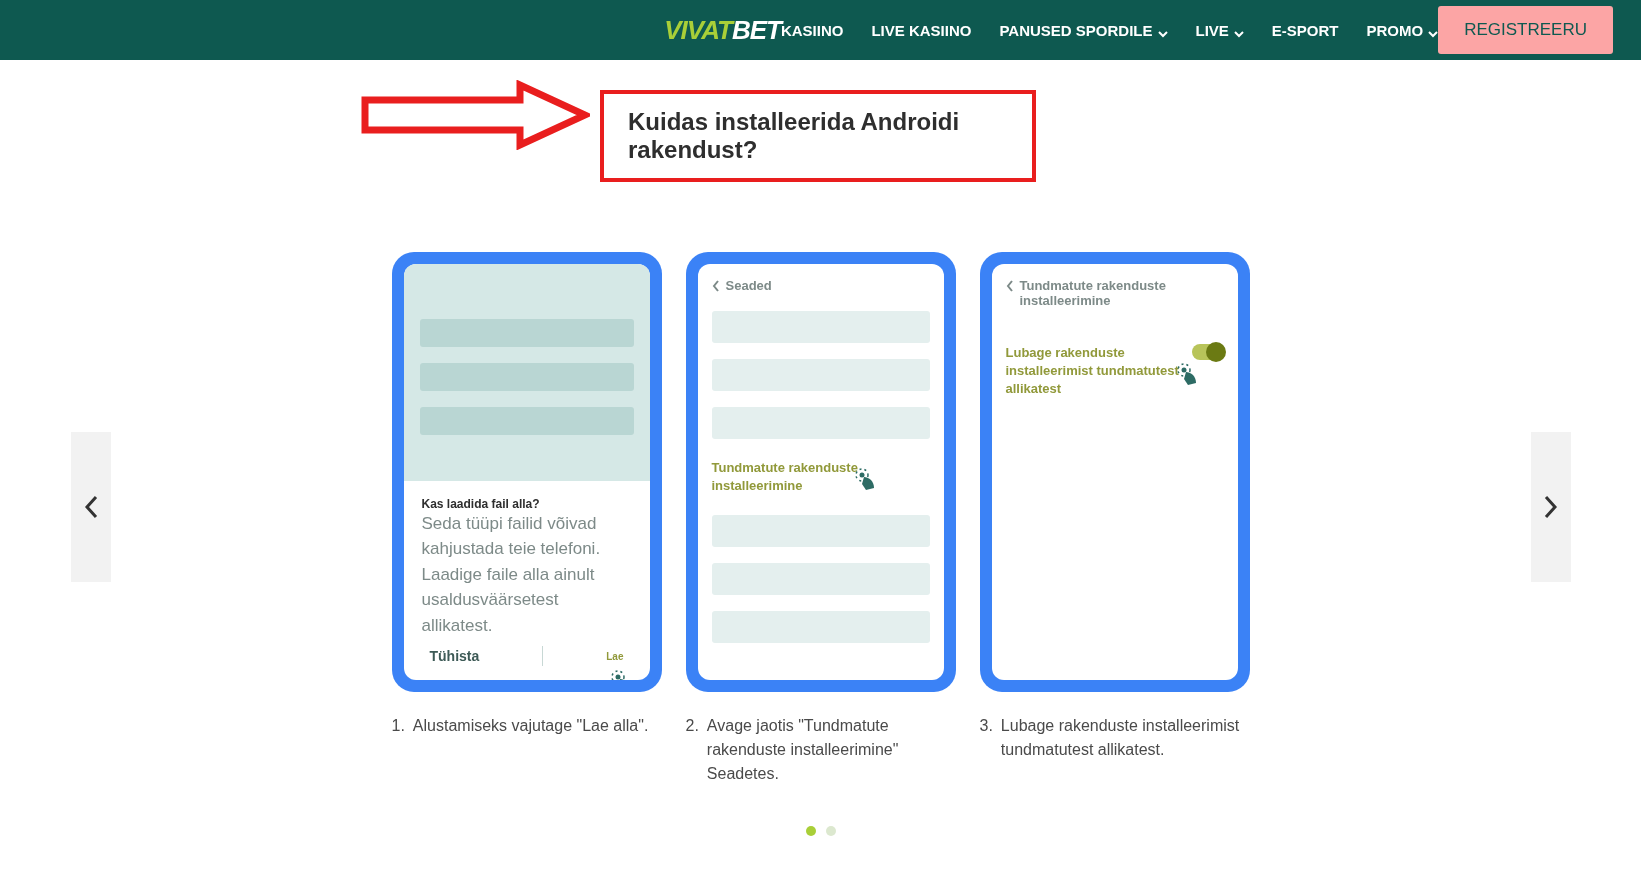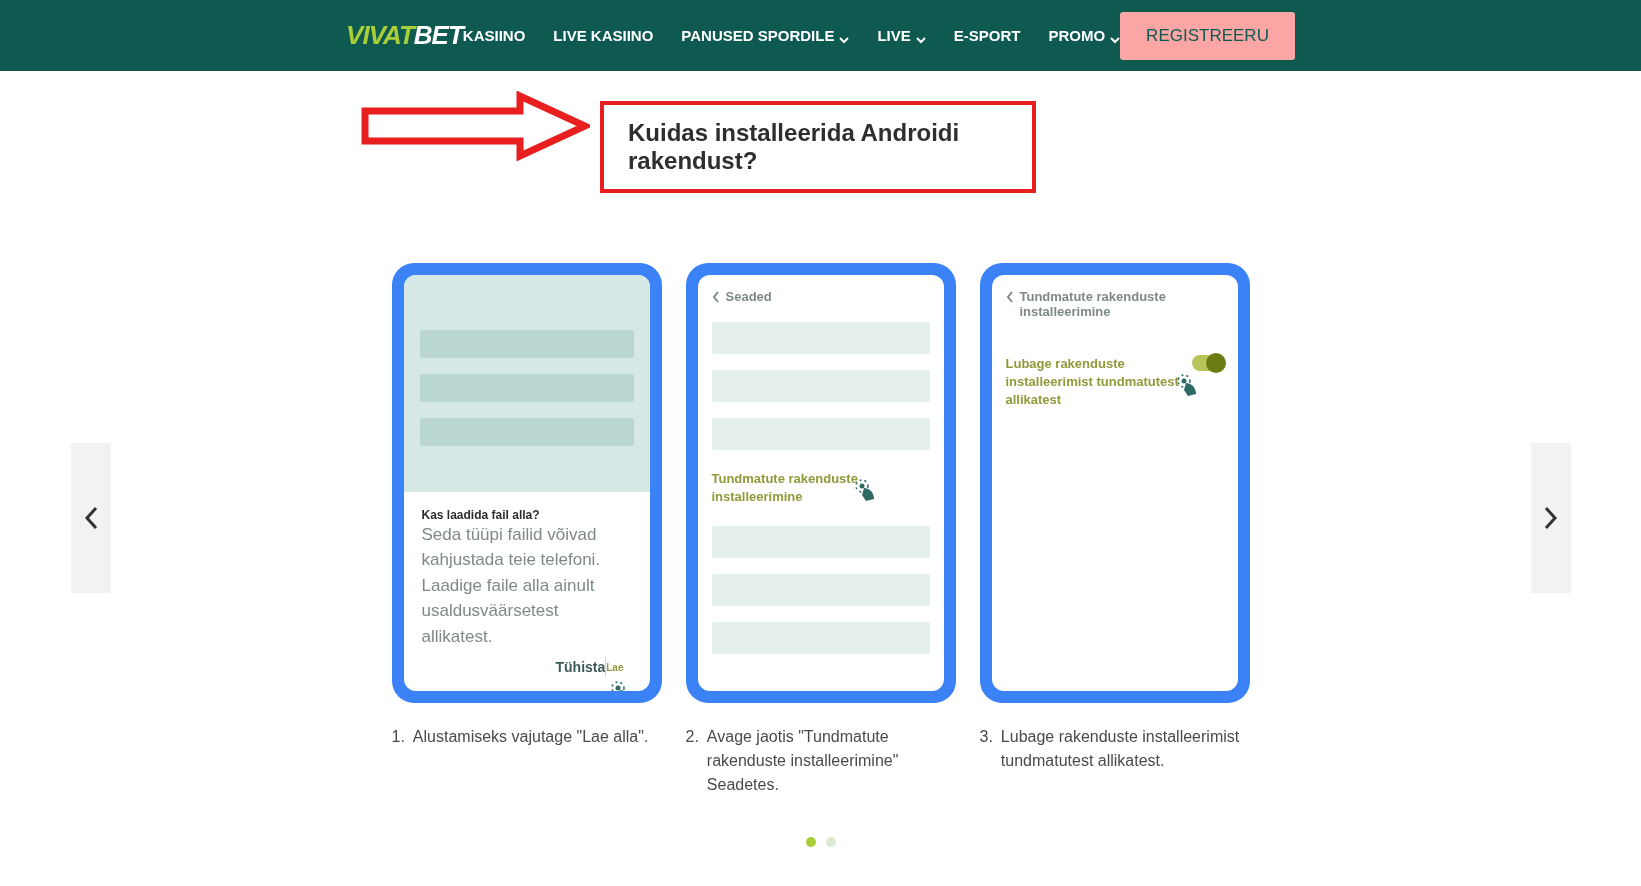--- a/index.html
+++ b/index.html
@@ -1,17 +1,17 @@
 <!DOCTYPE html>
 <html><head>
 <meta charset="utf-8">
 <style>
 *{margin:0;padding:0;box-sizing:border-box;font-family:Arial,Helvetica,sans-serif}
 body{background:#fff}
-.header{background:#0e5950;height:71px;display:flex;align-items:center;padding:0 4px;justify-content:center}
+.header{background:#0e5950;height:60px;display:flex;align-items:center;padding:0 28px;justify-content:flex-end}
 .logo{font-size:26px;font-weight:900;font-style:italic;letter-spacing:-1px}
 .logo-vivat{color:#a9cf38}
 .logo-bet{color:#fff}
 .nav{display:flex;gap:28px;}
 .nav-item{color:#fff;font-size:15px;font-weight:700;display:flex;align-items:center;gap:5px;cursor:pointer}
 .chevron{width:10px;height:10px;display:inline-block}
 .chevron svg{width:100%;height:100%}
 .register-btn{background:#fca5a5;color:#0e5950;border:none;padding:14px 26px;font-size:17px;font-weight:400;border-radius:3px;cursor:pointer}
 .main{padding-top:30px;position:relative}
 .arrow-annotation{position:absolute;left:360px;top:20px;width:230px;height:70px}
@@ -20,21 +20,21 @@
 .carousel-wrap{position:relative;max-width:1500px;margin:70px auto 0;padding:0 60px}
 .cards{display:flex;gap:24px;justify-content:center}
 .card-col{width:270px}
 .phone{background:#3b82f6;border-radius:22px;padding:12px;height:440px;display:flex;flex-direction:column}
 .phone-screen{background:#fff;border-radius:12px;flex:1;padding:14px;display:flex;flex-direction:column;overflow:hidden}
 .phone1-top{background:#d5e8e6;border-radius:8px 8px 0 0;padding:20px 16px 10px;margin:-14px -14px 0 -14px;height:220px;display:flex;flex-direction:column;gap:16px;justify-content:center}
 .skel{background:#b9d6d3;height:28px;border-radius:3px}
 .phone1-dialog{padding:16px 4px 0}
 .dlg-title{font-size:12px;font-weight:700;color:#2e2e2e;margin-bottom:0}
 .dlg-body{font-size:17px;color:#7d8a88;line-height:1.5}
-.dlg-actions{display:flex;justify-content:flex-end;margin-top:auto;padding:8px 12px 0;align-items:center}
+.dlg-actions{display:flex;justify-content:space-between;margin-top:auto;padding:8px 12px 0;align-items:center}
 .dlg-cancel{color:#3d5a56;font-size:14px;font-weight:600}
 .dlg-sep{width:1px;height:20px;background:#c8d8d5}
 .dlg-load{color:#91993a;font-size:10px;font-weight:700;position:relative}
 .tap-icon{position:absolute;width:28px;height:28px}
 .phone2-header,.phone3-header{display:flex;align-items:flex-start;gap:6px;font-size:13px;color:#7d8a88;font-weight:600;margin-bottom:18px}
 .back-chevron{width:8px;height:12px;margin-top:2px;flex-shrink:0}
 .option-list{display:flex;flex-direction:column;gap:16px}
 .opt-skel{background:#e4efee;height:32px;border-radius:3px}
 .opt-highlight{color:#91993a;font-size:13px;font-weight:700;line-height:1.4;position:relative;padding:4px 0}
 .phone3-row{display:flex;justify-content:space-between;align-items:flex-start;margin-top:18px}

